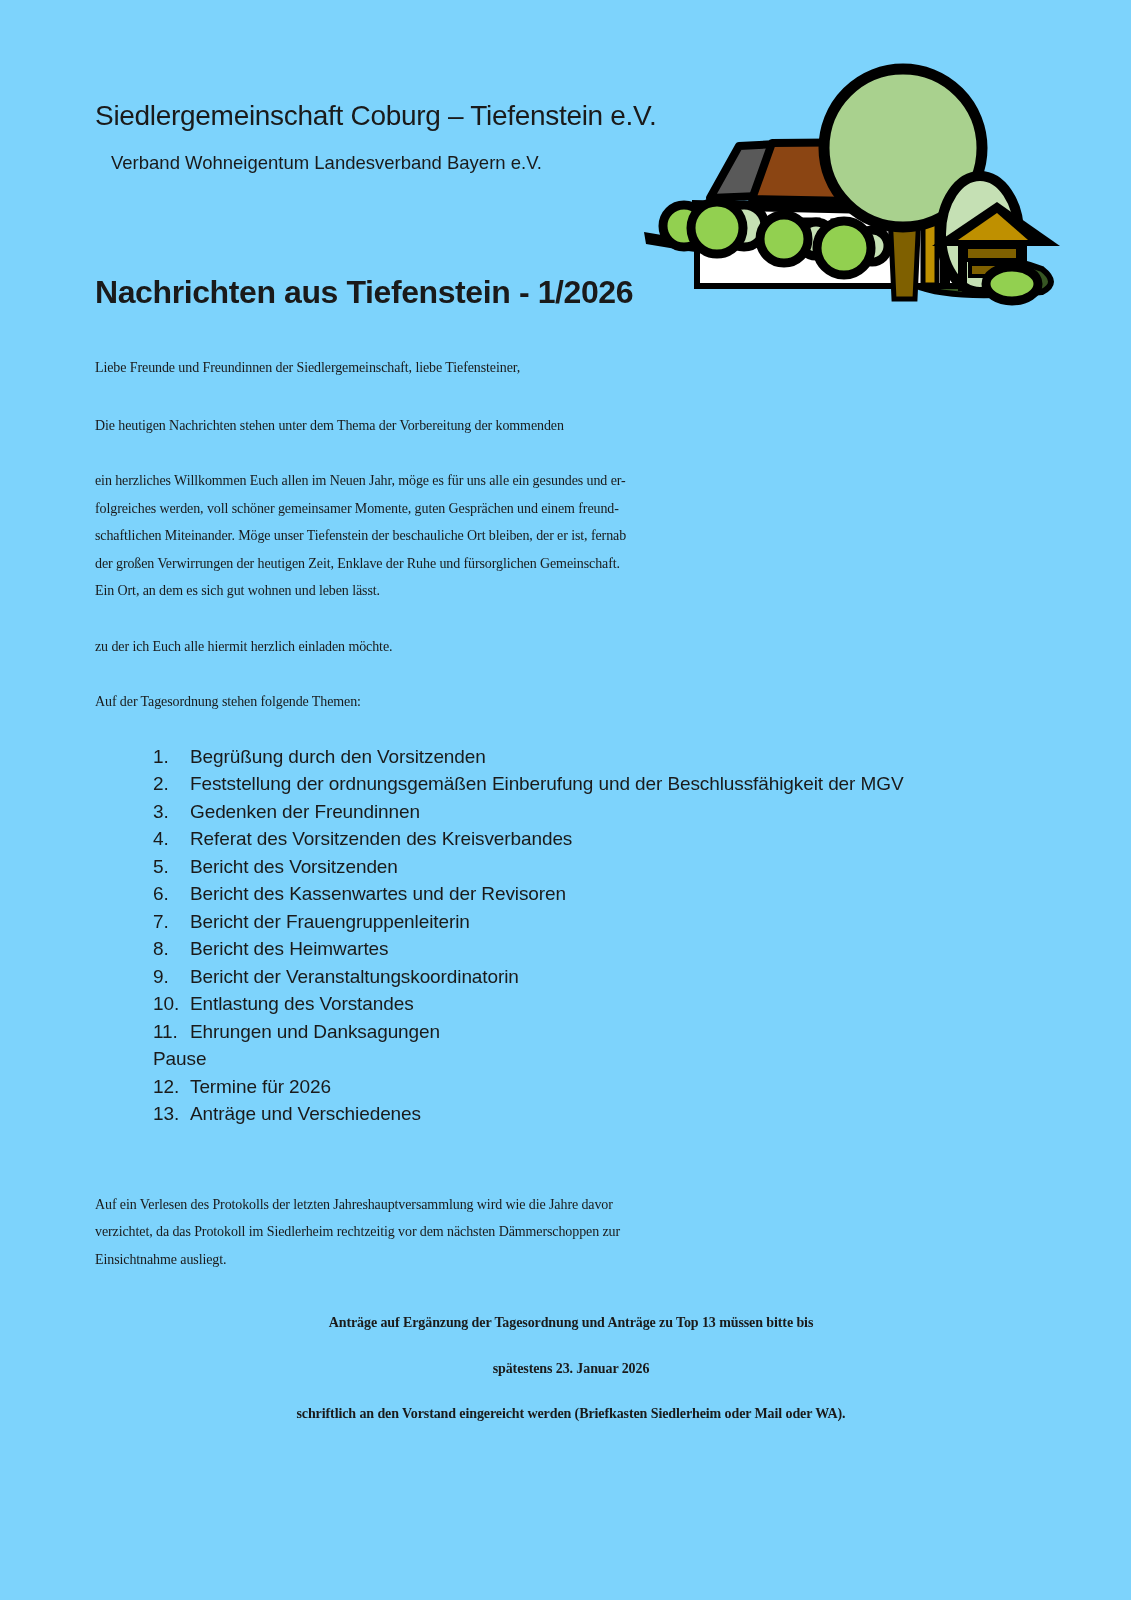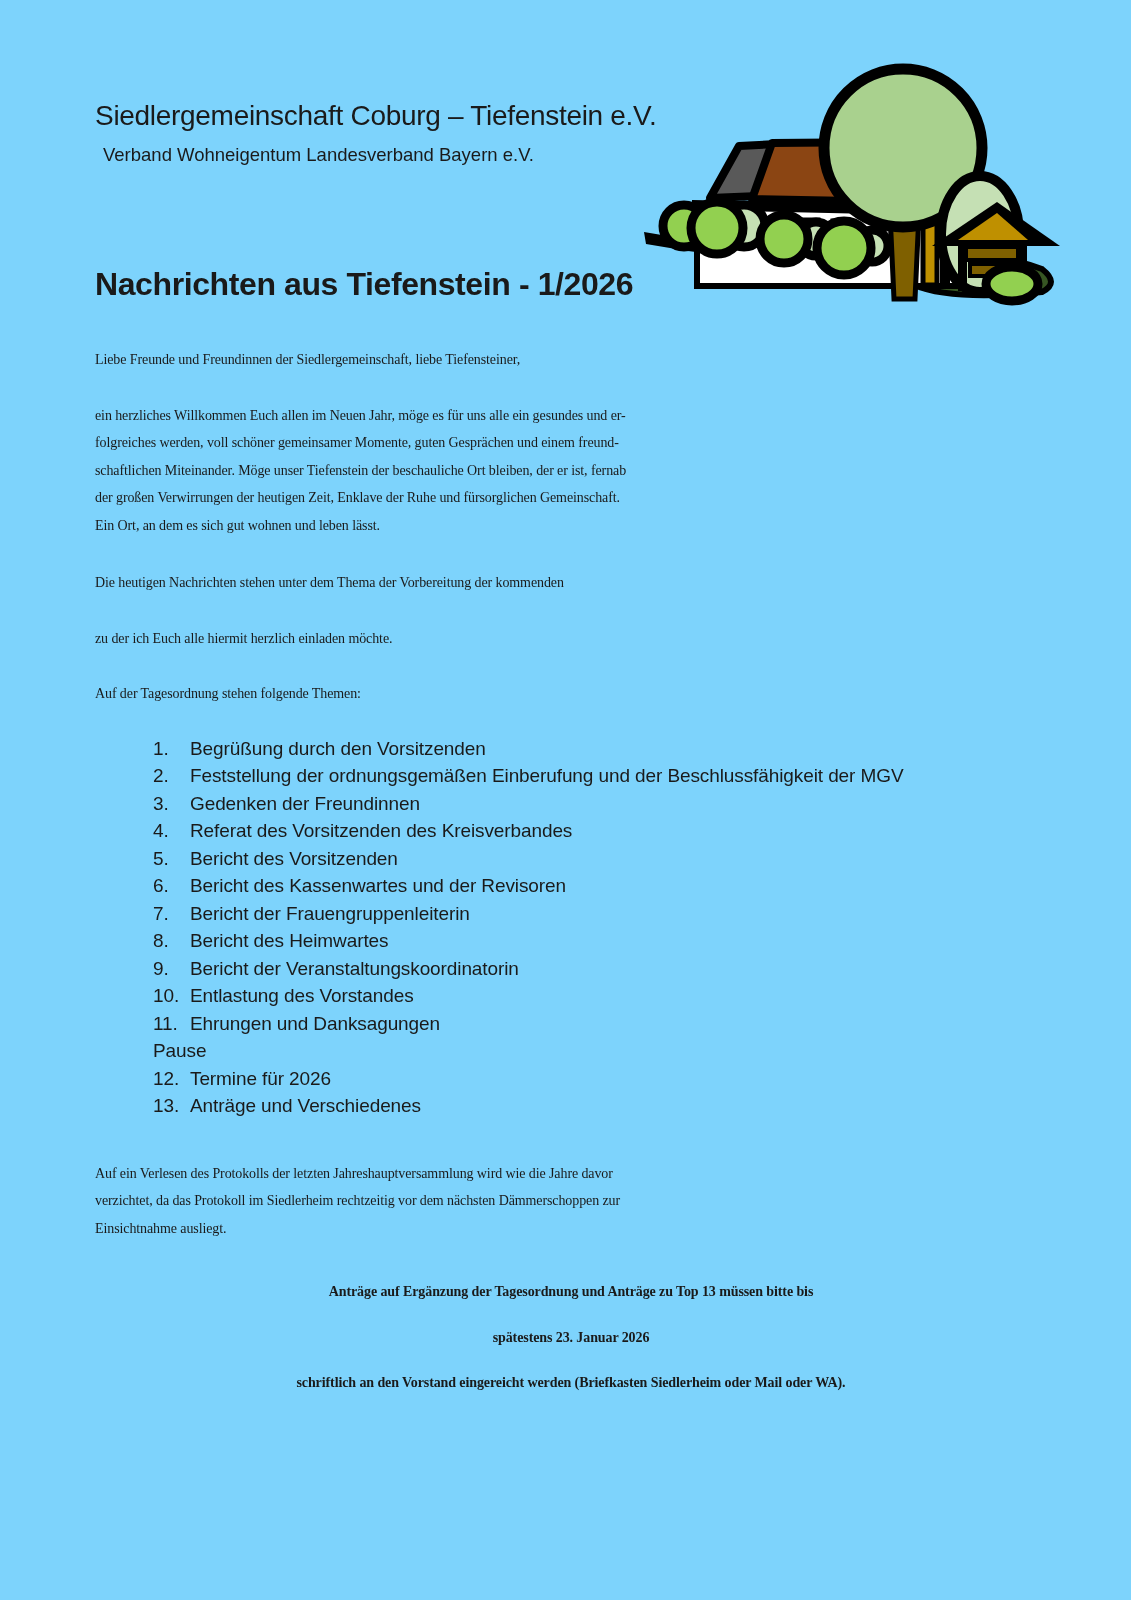--- a/index.html
+++ b/index.html
@@ -15,21 +15,21 @@
     box-sizing: border-box;
     padding: 98px 84px 0 95px;
     background: #7dd3fc;
     overflow: hidden;
   }
   .org-name {
     font-size: 28px; line-height: 36px;
     letter-spacing: -0.3px; font-weight: normal; margin: 0;
   }
   .org-subtitle {
-    font-size: 18.5px; line-height: 26px; margin: 8px;
+    font-size: 18.5px; line-height: 26px; margin: 16px;
   }
   .clipart {
     position: absolute; left: 622px; top: 56px;
     width: 440px; height: 250px;
   }
   .doc-title {
     margin-top: 96px;
     font-size: 32px; line-height: 40px;
     font-weight: bold; letter-spacing: -0.4px;
   }
@@ -44,21 +44,21 @@
   .theme-line { margin-top: 30px; }
   .center-bold {
     text-align: center; font-weight: bold; white-space: nowrap;
   }
   .agenda {
     margin: 27px 0 0 58px;
     font-size: 19px; line-height: 27.5px; letter-spacing: -0.1px;
   }
   .agenda-row { display: flex; }
   .agenda-num { width: 37px; flex: none; }
-  .protocol { margin-top: 40px; }
+  .protocol { margin-top: 63px; }
   .req-1 { margin-top: 36px; }
   .req-2, .req-3 { margin-top: 18px; }
 </style>
 </head>
 <body>
 
 <div class="page">
 
   <h1 class="org-name">Siedlergemeinschaft Coburg – Tiefenstein e.V.</h1>
   <div class="org-subtitle">Verband Wohneigentum Landesverband Bayern e.V.</div>
@@ -116,28 +116,28 @@
       <circle cx="95" cy="172" r="26" fill="#92d050" stroke="#000" stroke-width="9"></circle>
       <circle cx="162" cy="183" r="24" fill="#92d050" stroke="#000" stroke-width="9"></circle>
       <circle cx="222" cy="192" r="27" fill="#92d050" stroke="#000" stroke-width="9"></circle>
     </g>
   </svg>
 
   <div class="doc-title">Nachrichten aus Tiefenstein - 1/2026</div>
 
   <p class="body-text greeting">Liebe Freunde und Freundinnen der Siedlergemeinschaft, liebe Tiefensteiner,</p>
 
+  <p class="body-text theme-line">Die heutigen Nachrichten stehen unter dem Thema der Vorbereitung der kommenden</p>
+
   <p class="body-text">ein herzliches Willkommen Euch allen im Neuen Jahr, möge es für uns alle ein gesundes und er-
 folgreiches werden, voll schöner gemeinsamer Momente, guten Gesprächen und einem freund-
 schaftlichen Miteinander. Möge unser Tiefenstein der beschauliche Ort bleiben, der er ist, fernab
 der großen Verwirrungen der heutigen Zeit, Enklave der Ruhe und fürsorglichen Gemeinschaft.
 Ein Ort, an dem es sich gut wohnen und leben lässt.</p>
 
-  <p class="body-text theme-line">Die heutigen Nachrichten stehen unter dem Thema der Vorbereitung der kommenden</p>
-
 
   <p class="body-text">zu der ich Euch alle hiermit herzlich einladen möchte.</p>
 
   <p class="body-text">Auf der Tagesordnung stehen folgende Themen:</p>
 
   <div class="agenda">
     <div class="agenda-row">
       <span class="agenda-num">1.</span>
       <span>Begrüßung durch den Vorsitzenden</span>
     </div>

